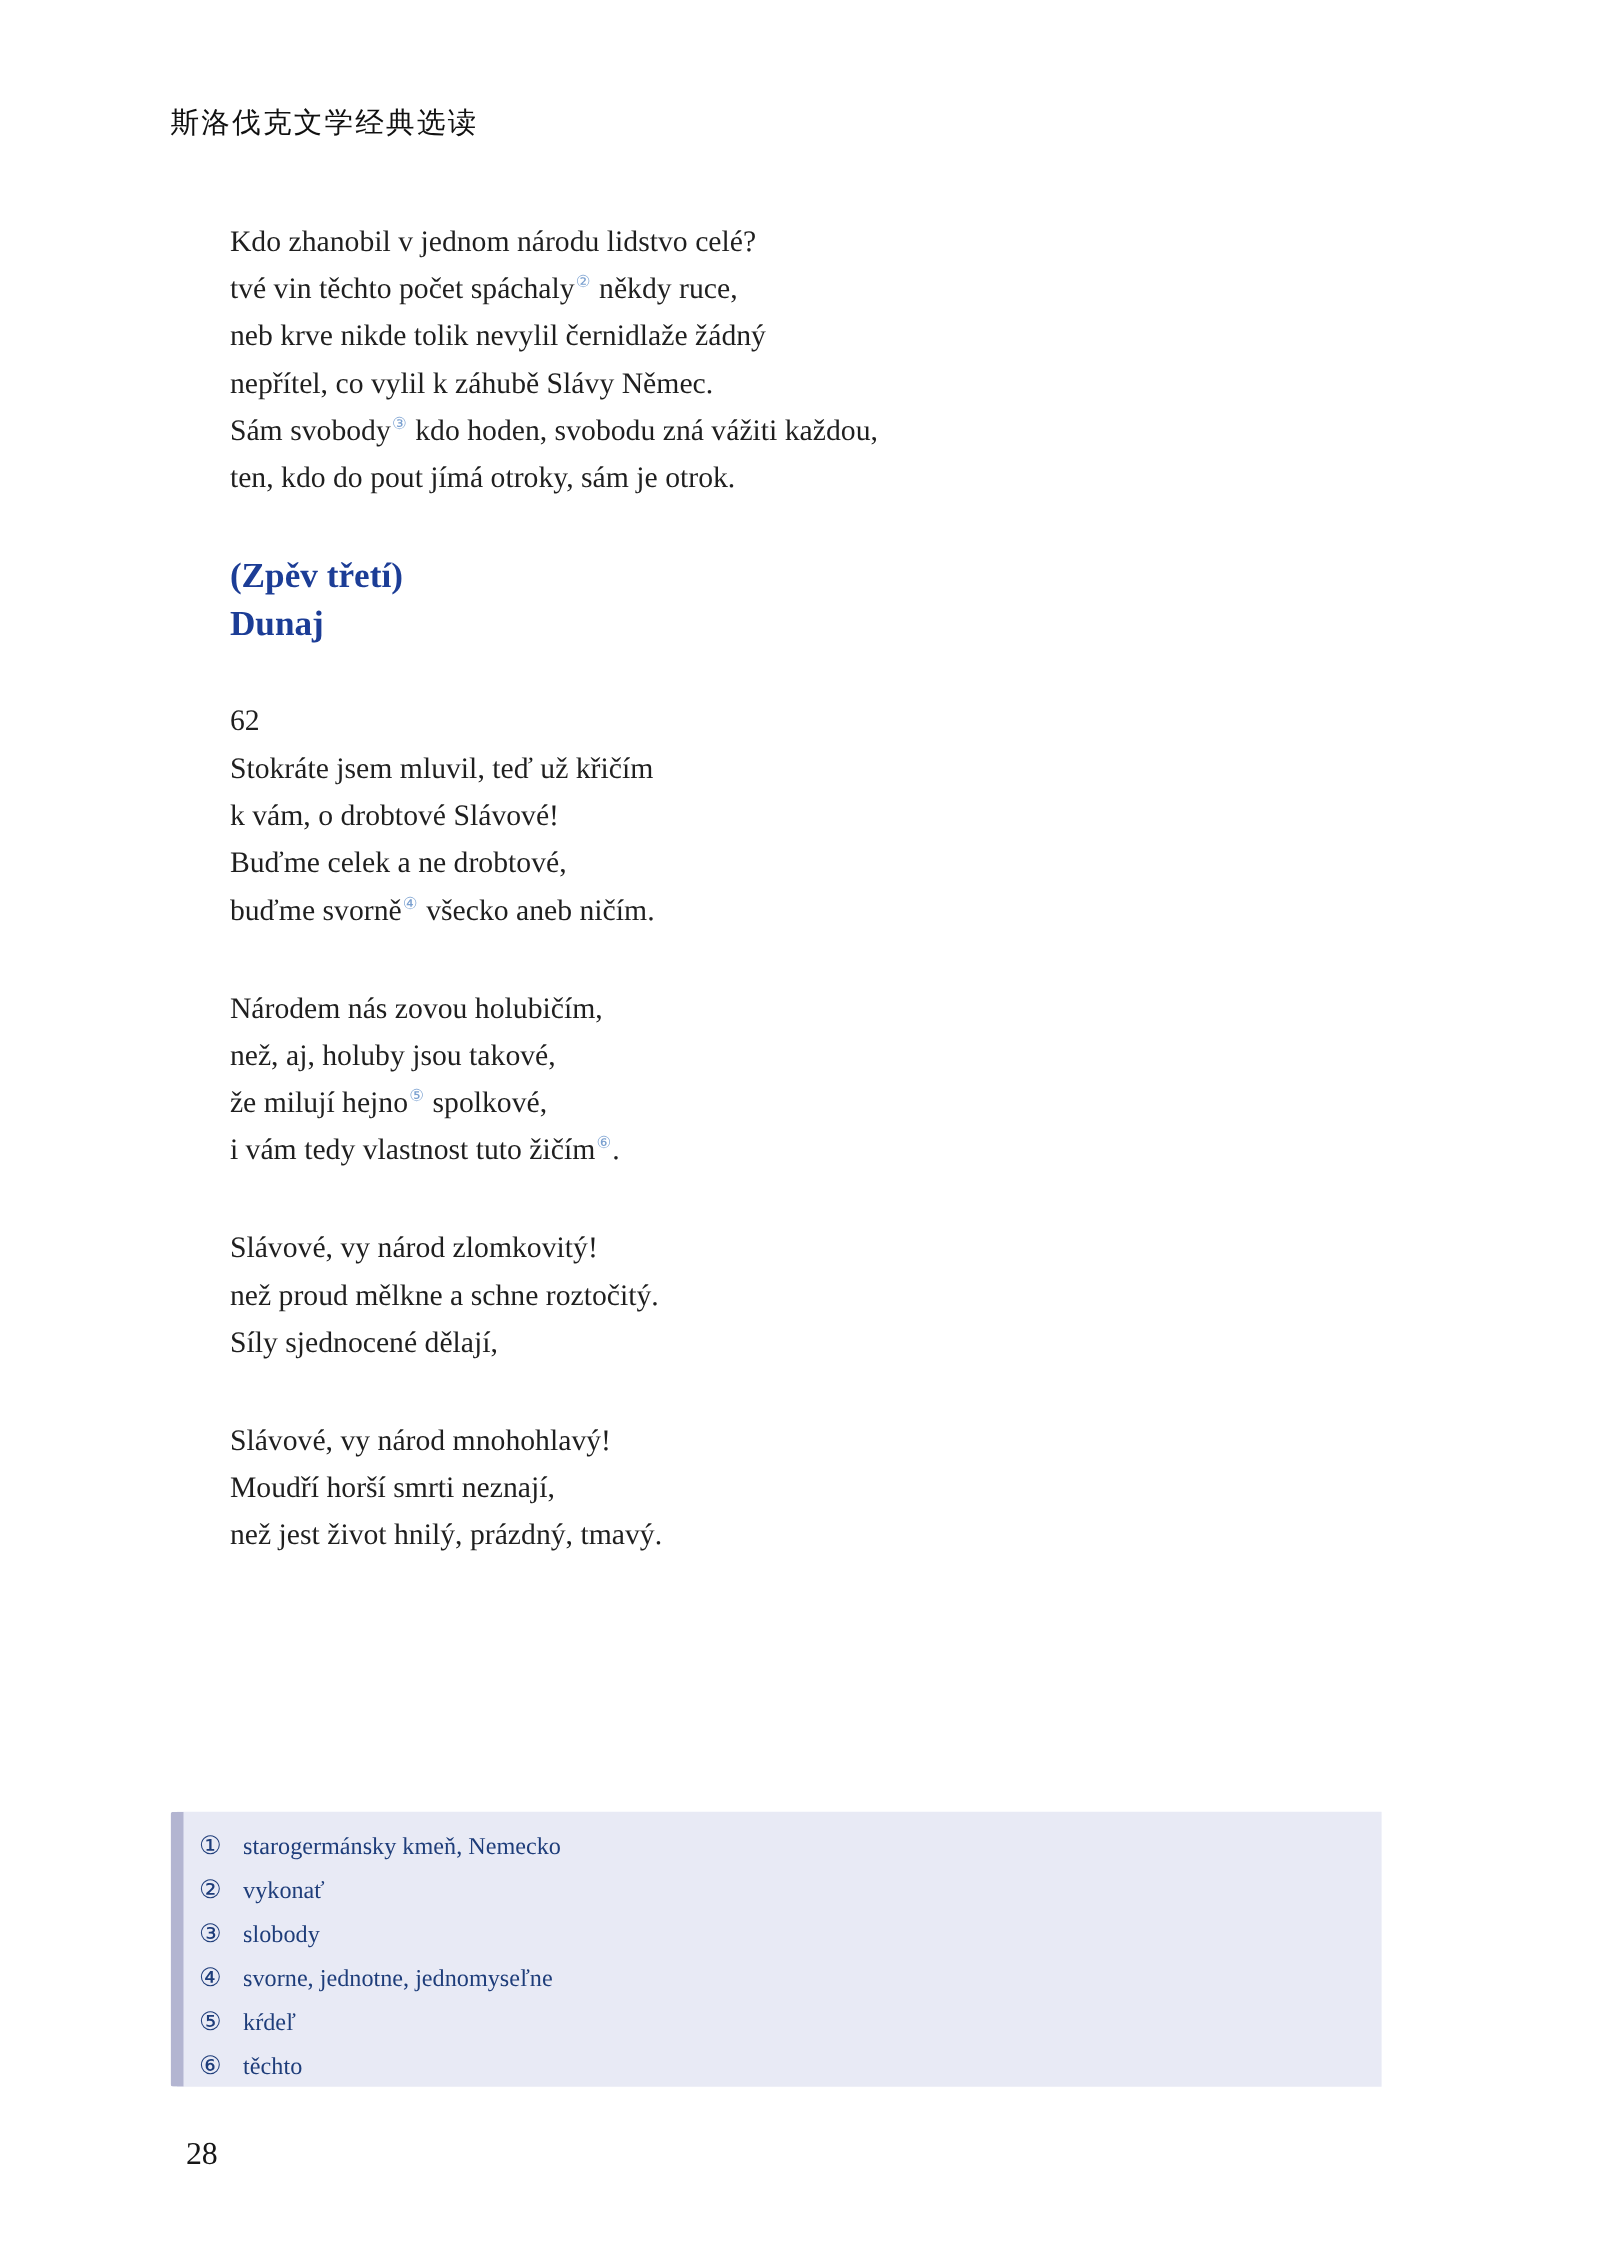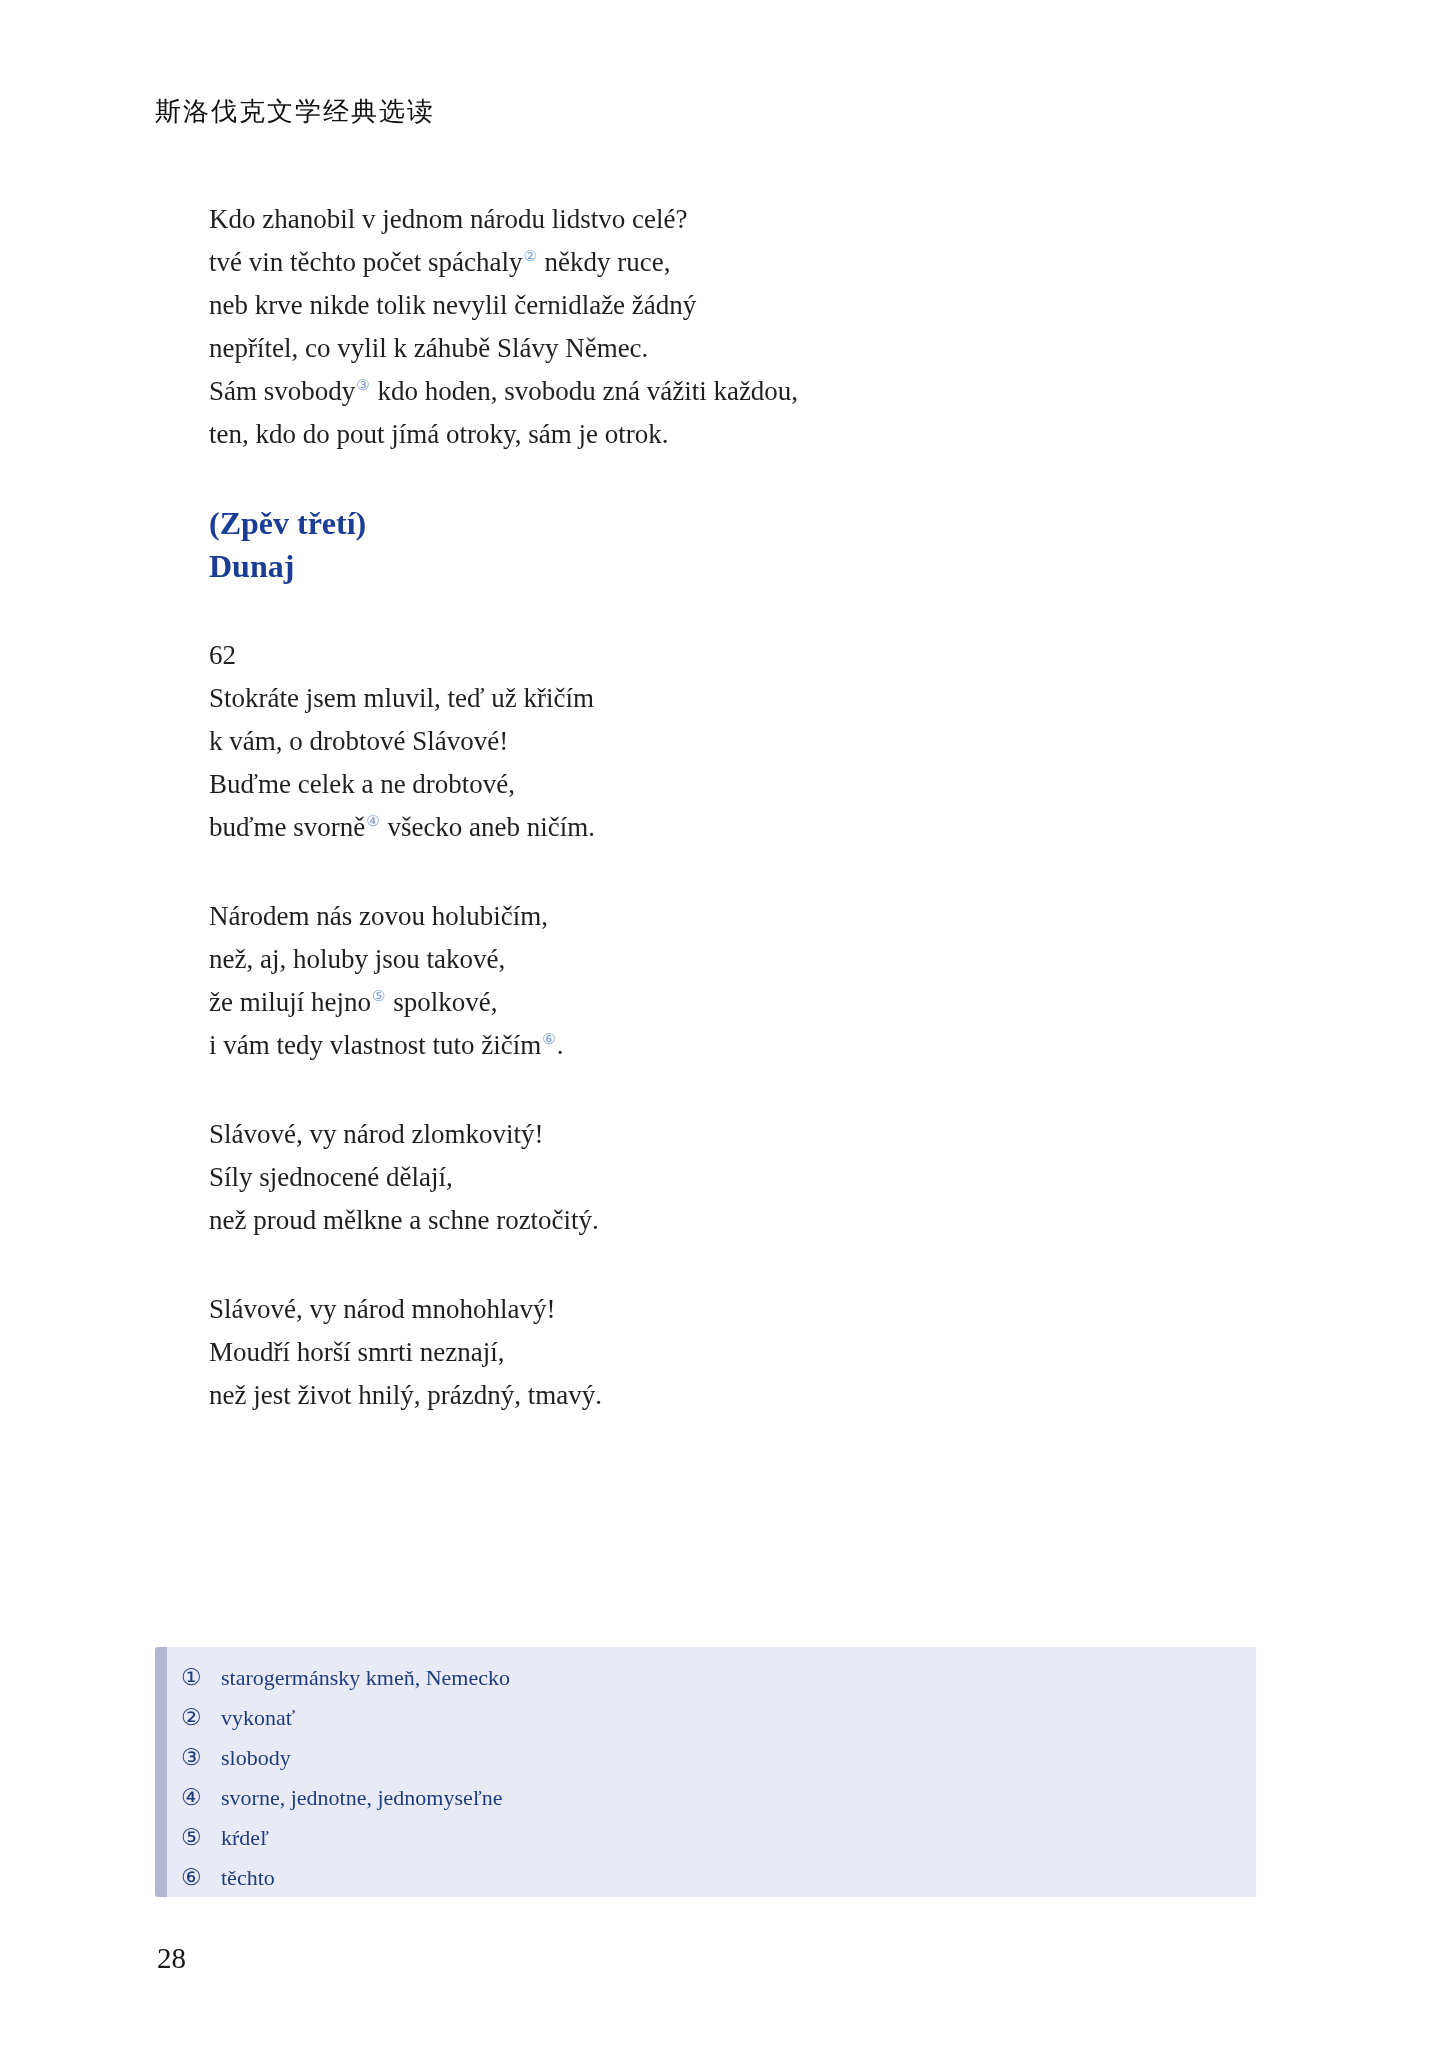--- a/index.html
+++ b/index.html
@@ -77,21 +77,21 @@
     flex:0 0 32px;
     text-align:left;
     padding-left:2px;
   }
   .footnote-text{
     font-size:22px;
     padding-left:10px;
   }
   .page-number{
     position:absolute;
-    left:157px;
+    left:169px;
     top:1942px;
     font-size:29px;
     color:#161616;
   }
 </style>
 </head>
 <body>
 
 <div class="page">
   <div class="header-title">斯洛伐克文学经典选读</div>
@@ -117,22 +117,22 @@
         <div class="line"><span>buďme svorně</span><sup class="fnref">④</sup><span> všecko aneb ničím.</span></div>
       </div>
       <div class="block stanza">
         <div class="line"><span>Národem nás zovou holubičím,</span></div>
         <div class="line"><span>než, aj, holuby jsou takové,</span></div>
         <div class="line"><span>že milují hejno</span><sup class="fnref">⑤</sup><span> spolkové,</span></div>
         <div class="line"><span>i vám tedy vlastnost tuto žičím</span><sup class="fnref">⑥</sup><span>.</span></div>
       </div>
       <div class="block stanza">
         <div class="line"><span>Slávové, vy národ zlomkovitý!</span></div>
+        <div class="line"><span>než proud mělkne a schne roztočitý.</span></div>
         <div class="line"><span>Síly sjednocené dělají,</span></div>
-        <div class="line"><span>než proud mělkne a schne roztočitý.</span></div>
       </div>
       <div class="block stanza">
         <div class="line"><span>Slávové, vy národ mnohohlavý!</span></div>
         <div class="line"><span>Moudří horší smrti neznají,</span></div>
         <div class="line"><span>než jest život hnilý, prázdný, tmavý.</span></div>
       </div>
     </div>
 
   <div class="footnotes-box">
       <div class="footnote-item">

